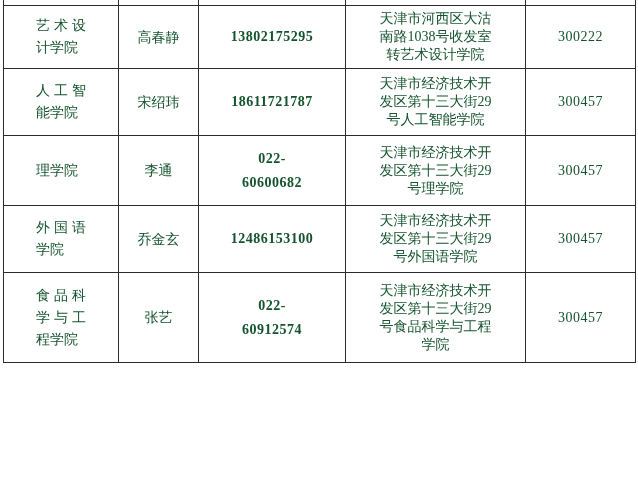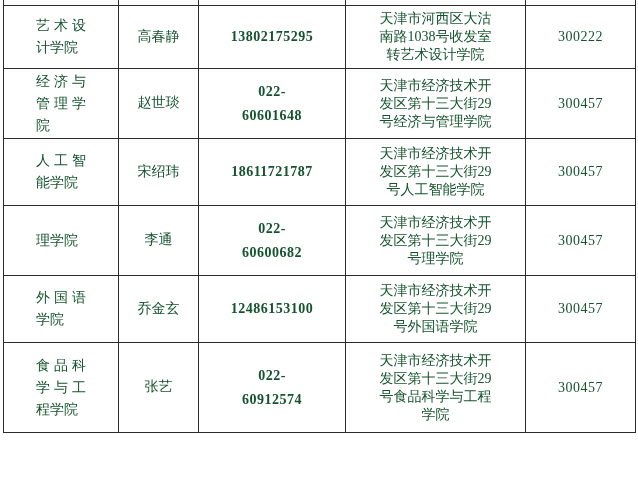--- a/index.html
+++ b/index.html
@@ -36,21 +36,20 @@
     text-align: justify;
     text-justify: inter-character;
     padding: 0 32px;
     line-height: 22px;
     word-break: break-all;
   }
   td.contact {
     padding: 0 15px;
     line-height: 21px;
     word-break: break-all;
-    font-family: Liberation Mono, monospace;
   }
   td.phone {
     white-space: pre-line;
     line-height: 24px;
     letter-spacing: 0.5px;
     font-weight: bold;
   }
   td.address {
     white-space: pre-line;
     line-height: 18px;
@@ -90,30 +89,20 @@
     <tr class="r1">
       <td class="college">艺术设计学院</td>
       <td class="contact">高春静</td>
       <td class="phone">13802175295</td>
       <td class="address">天津市河西区大沽
 南路1038号收发室
 转艺术设计学院</td>
       <td class="postcode">300222</td>
     </tr>
 
-    <tr class="r2">
-      <td class="college">经济与管理学院</td>
-      <td class="contact">赵世琰</td>
-      <td class="phone">022-
-60601648</td>
-      <td class="address">天津市经济技术开
-发区第十三大街29
-号经济与管理学院</td>
-      <td class="postcode">300457</td>
-    </tr>
 
     <tr class="r3">
       <td class="college">人工智能学院</td>
       <td class="contact">宋绍玮</td>
       <td class="phone">18611721787</td>
       <td class="address">天津市经济技术开
 发区第十三大街29
 号人工智能学院</td>
       <td class="postcode">300457</td>
     </tr>

